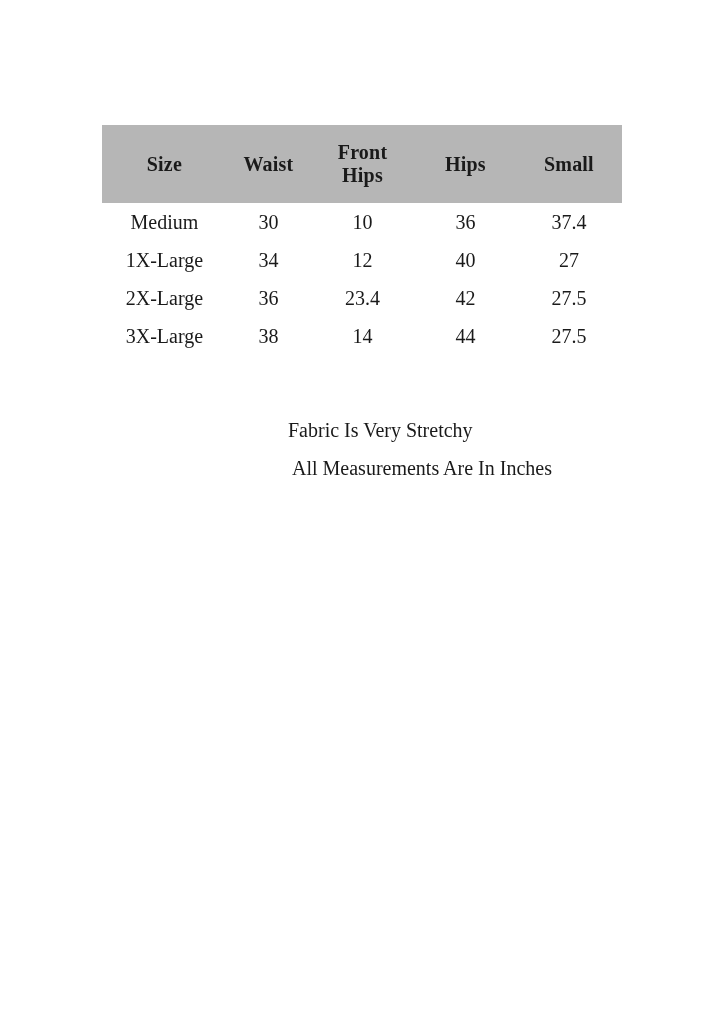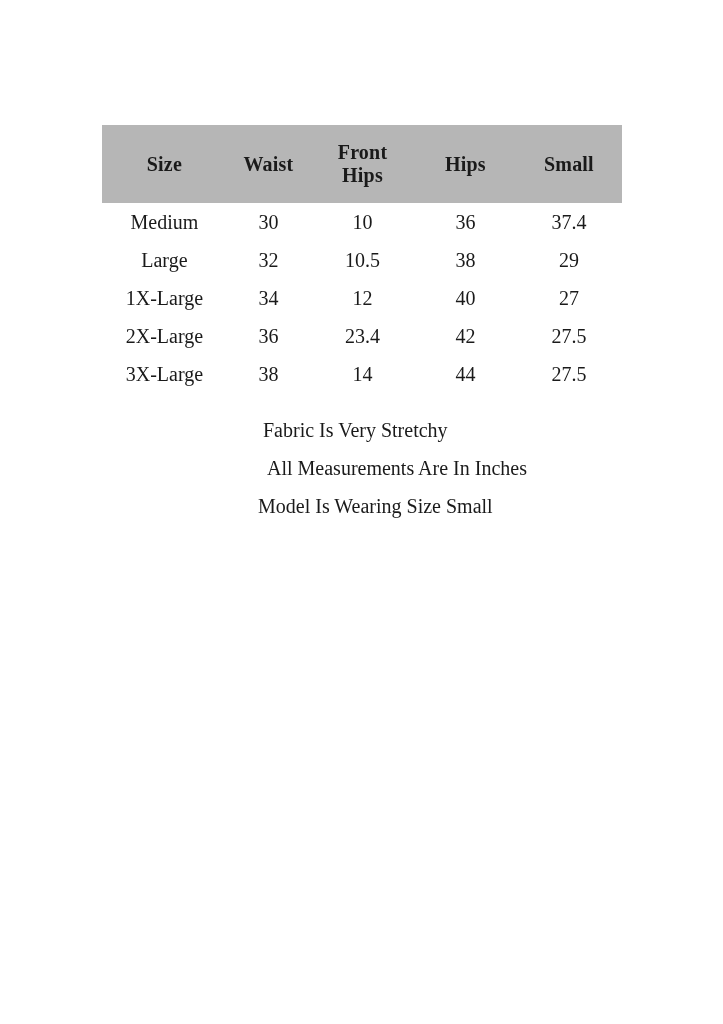--- a/index.html
+++ b/index.html
@@ -47,20 +47,21 @@
   .notes {
     position: absolute;
     left: 258px;
     top: 411px;
     font-size: 20px;
   }
   .note-line {
     height: 38px;
     line-height: 38px;
     white-space: nowrap;
+    margin-left: 25px;
   }
   .note-line:nth-child(1) { padding-left: 5px; }
   .note-line:nth-child(2) { padding-left: 9px; }
   .note-line:nth-child(3) { padding-left: 0; }
 </style>
 </head>
 <body>
 
 <table class="size-table">
   <colgroup>
@@ -81,27 +82,20 @@
   </thead>
   <tbody>
     <tr>
       <td>Medium</td>
       <td>30</td>
       <td>10</td>
       <td>36</td>
       <td>37.4</td>
     </tr>
     <tr>
-      <td>Large</td>
-      <td>32</td>
-      <td>10.5</td>
-      <td>38</td>
-      <td>29</td>
-    </tr>
-    <tr>
       <td>1X-Large</td>
       <td>34</td>
       <td>12</td>
       <td>40</td>
       <td>27</td>
     </tr>
     <tr>
       <td>2X-Large</td>
       <td>36</td>
       <td>23.4</td>
@@ -114,14 +108,13 @@
       <td>14</td>
       <td>44</td>
       <td>27.5</td>
     </tr>
   </tbody>
 </table>
 
 <div class="notes">
   <div class="note-line">Fabric Is Very Stretchy</div>
   <div class="note-line">All Measurements Are In Inches</div>
-  <div class="note-line">Model Is Wearing Size Small</div>
 </div>
 
 </body></html>

